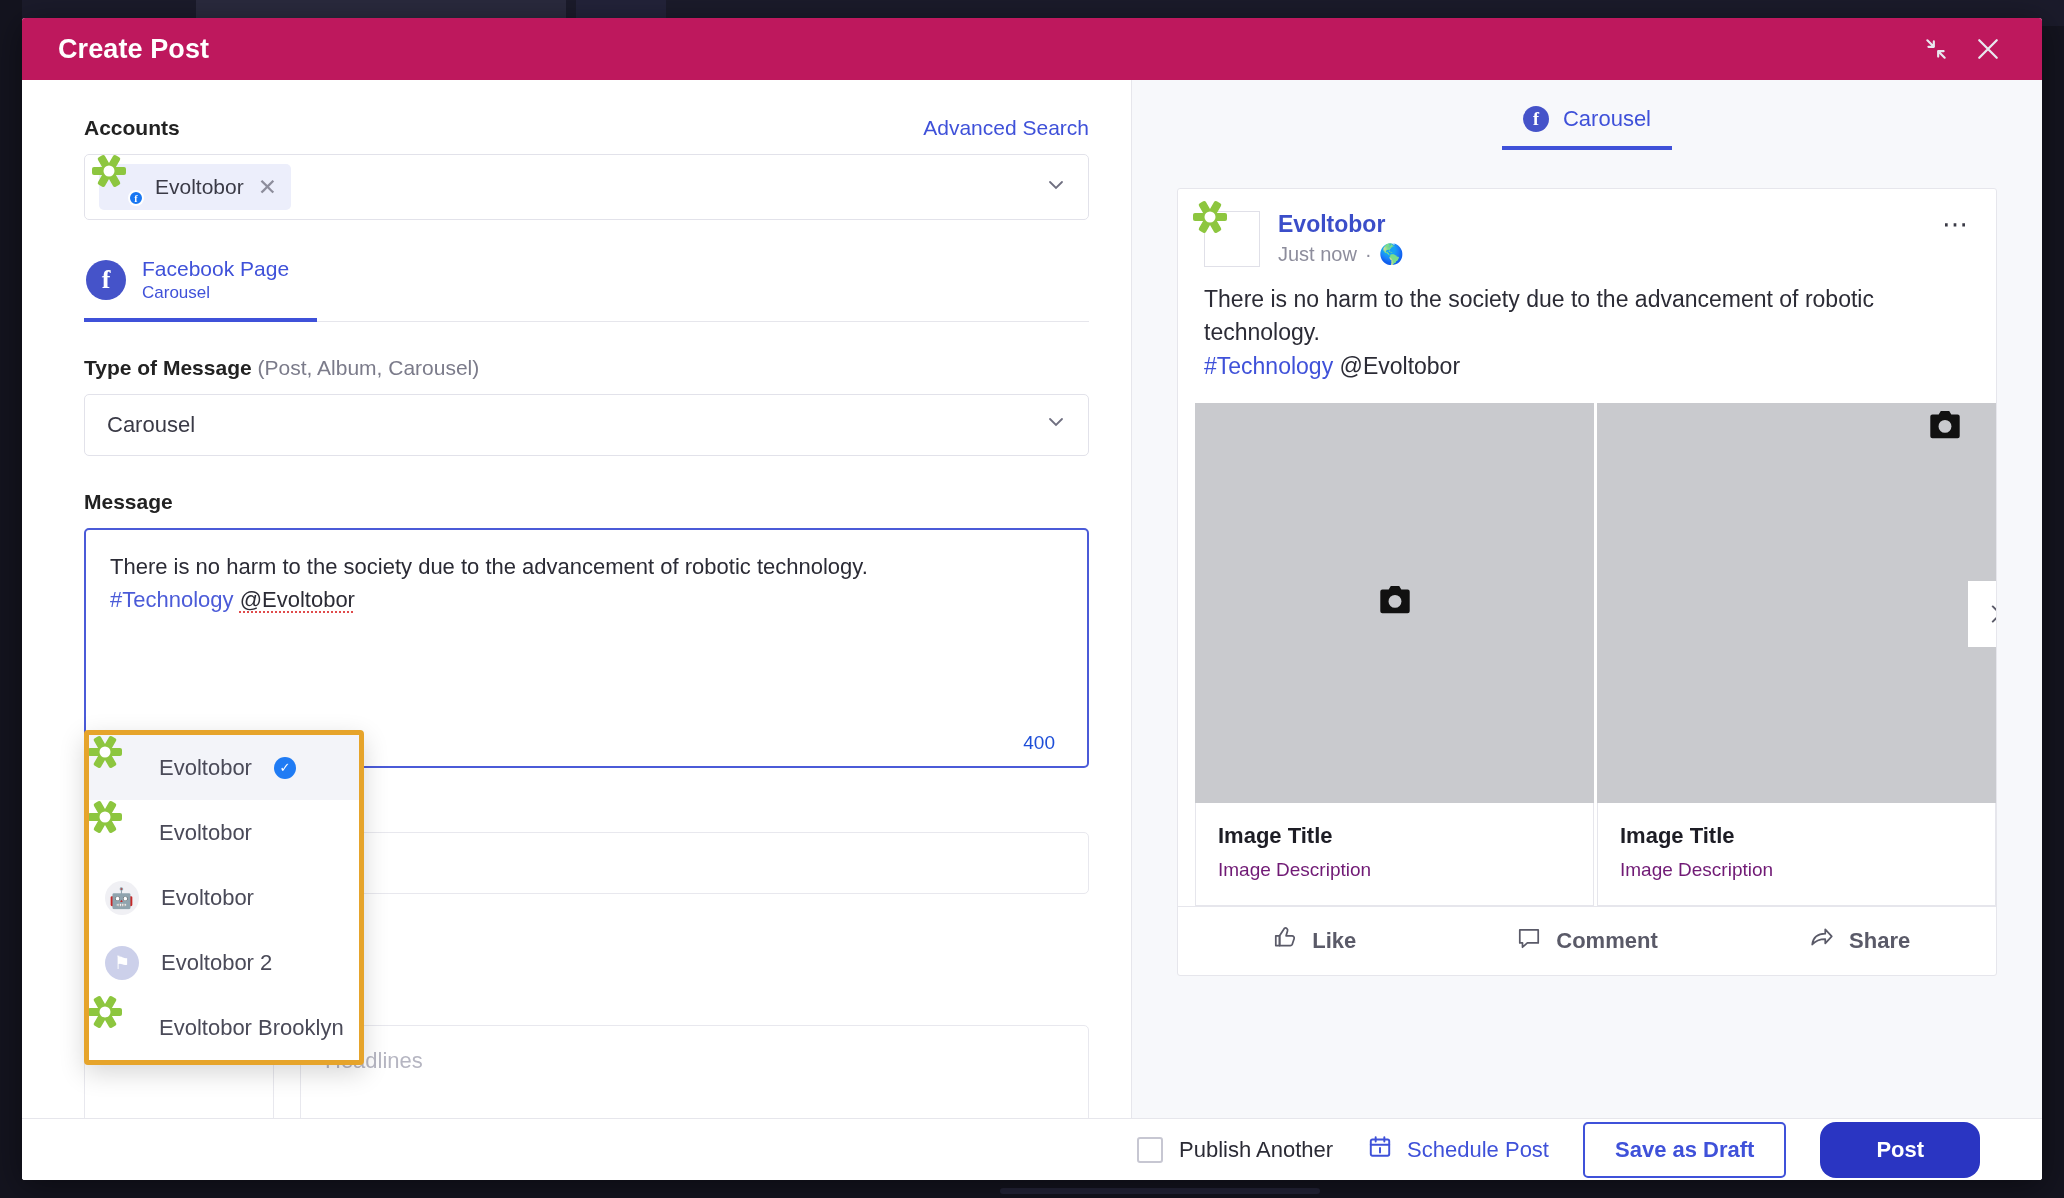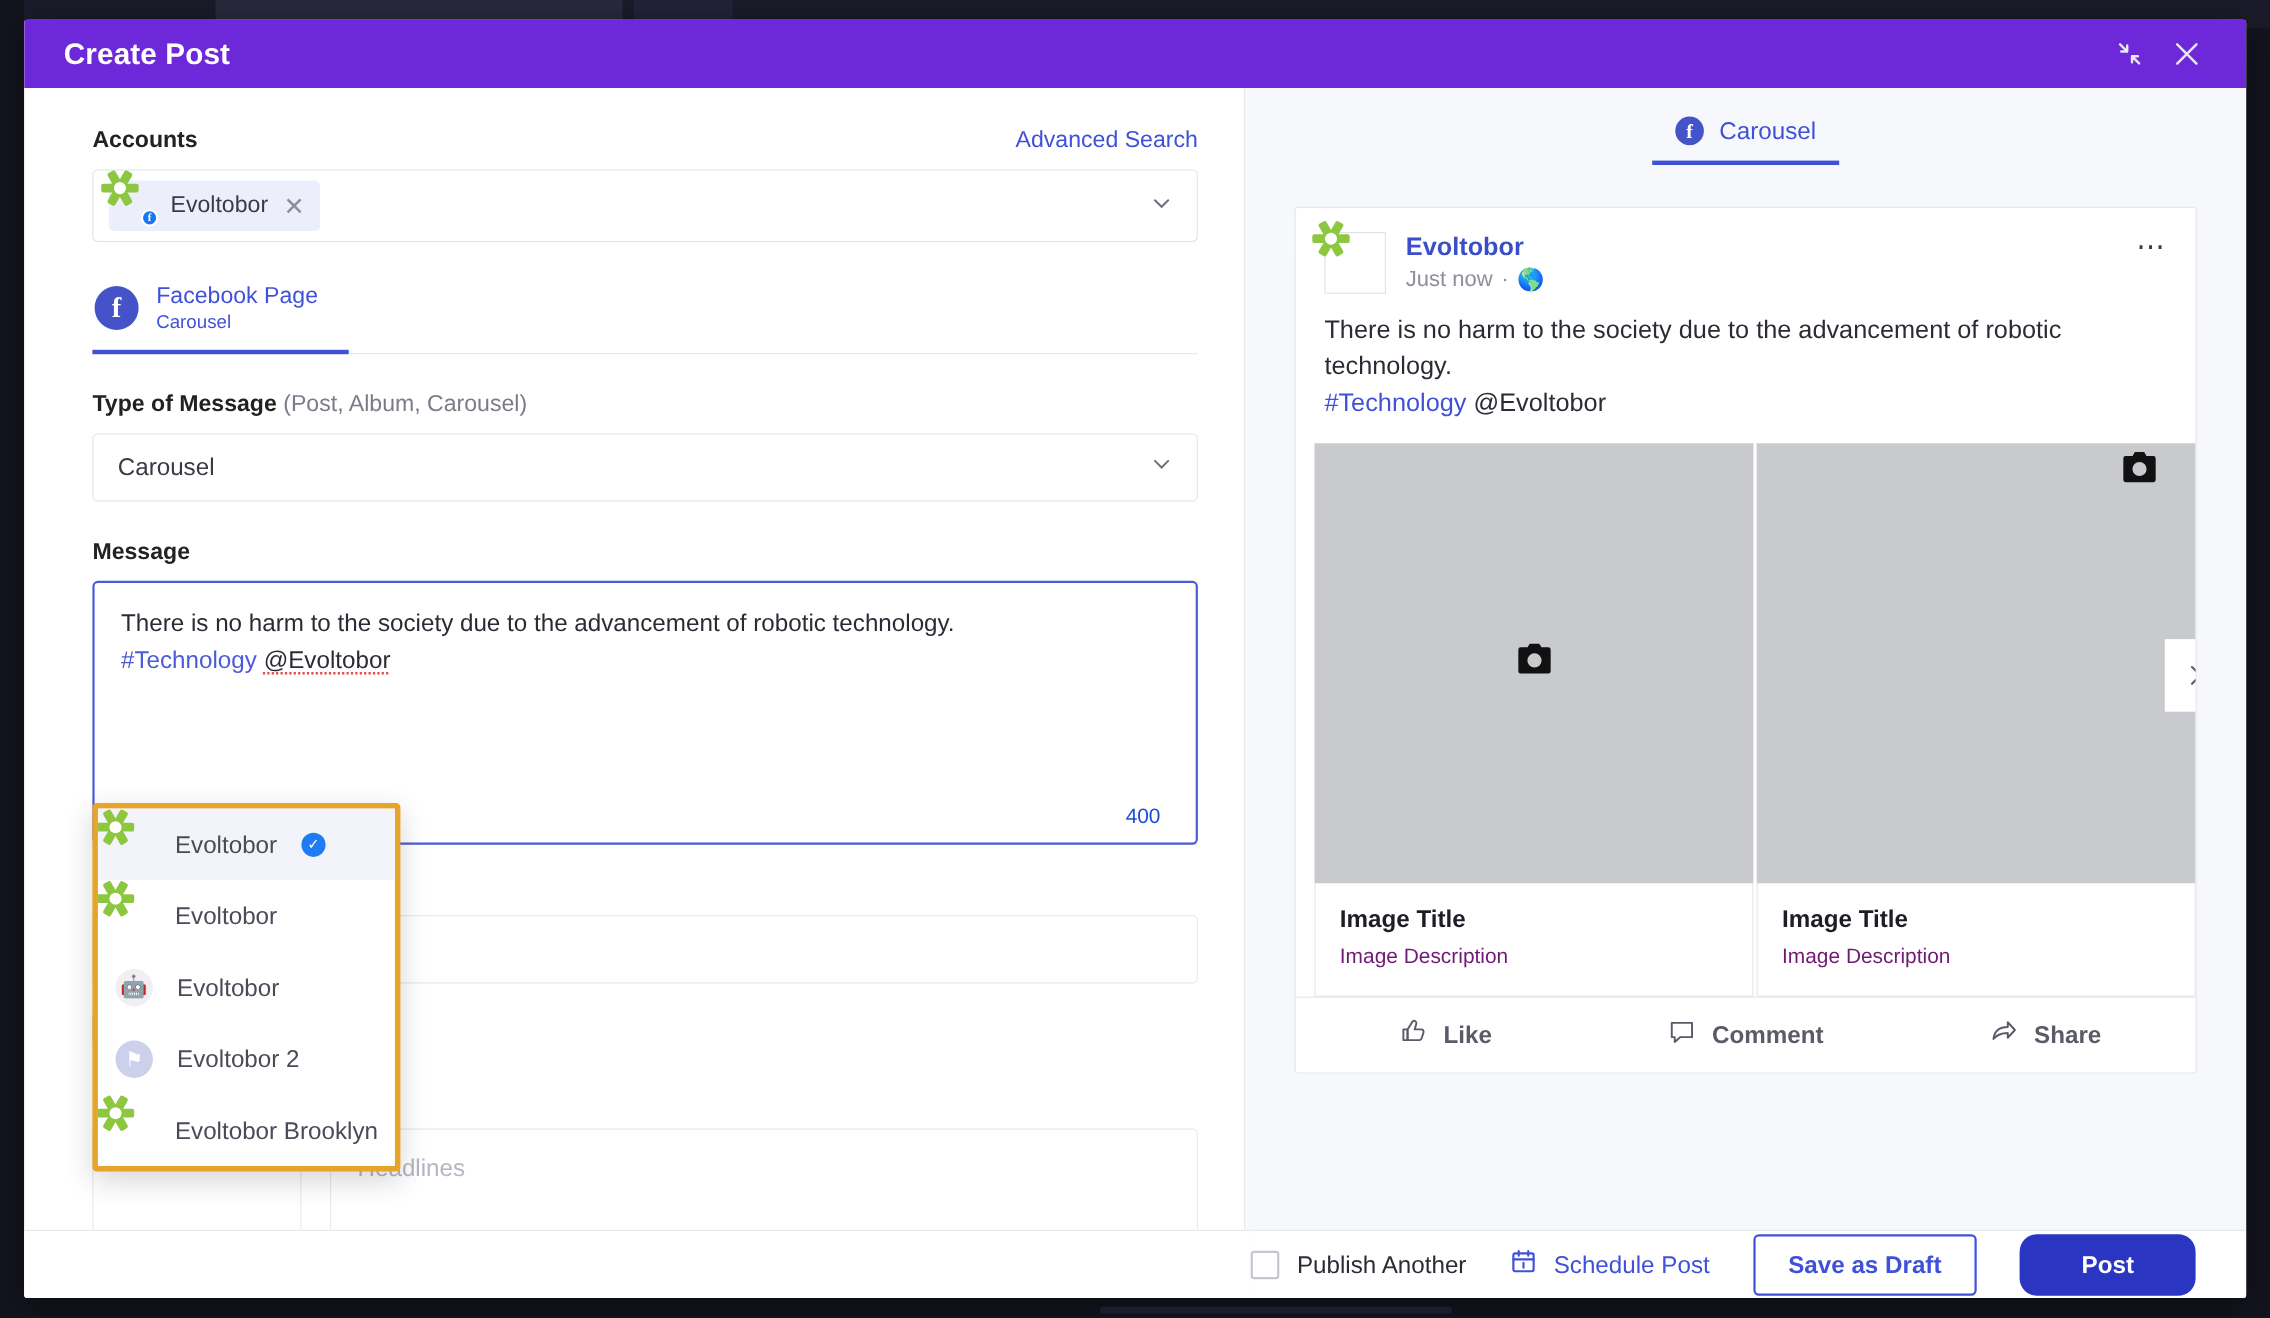--- a/index.html
+++ b/index.html
@@ -22,21 +22,21 @@
   
   .modal {
     position: absolute; left: 22px; top: 18px;
     width: 2020px; height: 1162px;
     background: #ffffff;
     border-radius: 3px;
     overflow: hidden;
     box-shadow: 0 6px 34px rgba(0,0,0,.45);
   }
   .titlebar {
-    height: 62px; background: #6d28d9; color: #fff;
+    height: 62px; background: #be185d; color: #fff;
     display: flex; align-items: center; padding: 0 28px 0 36px;
   }
   .titlebar h1 { font-size: 27px; font-weight: 700; letter-spacing: .1px; }
   .titlebar .spacer { flex: 1; }
   .win-btn {
     width: 52px; height: 52px; display: flex; align-items: center; justify-content: center;
     cursor: pointer; color: #e8e8ef;
   }
 
   .body-wrap { display: flex; height: 1100px; }
@@ -214,21 +214,21 @@
   }
   .pa {
     flex: 1; display: flex; align-items: center; justify-content: center; gap: 14px;
     font-size: 22px; color: #5a5a68; cursor: pointer;
   }
 
   
   .footer {
     position: absolute; left: 1115px; right: 0; bottom: 0; height: 62px;
     background: #fff; border-top: 1px solid #e6e6ec;
-    display: flex; align-items: center; justify-content: space-between; gap: 34px; padding-right: 46px;
+    display: flex; align-items: center; justify-content: flex-start; gap: 34px; padding-right: 46px;
   }
   .foot-check { display:flex; align-items:center; gap: 16px; font-size: 22px; color: #2b2b35; cursor:pointer; }
   .foot-check .cb { width: 26px; height: 26px; border: 2px solid #c7c7d2; border-radius: 3px; }
   .foot-link { display:flex; align-items:center; gap: 14px; font-size: 22px; color: #3f51d9; cursor:pointer; }
   .btn-outline {
     border: 2px solid #3f51d9; color: #3f51d9; background:#fff; font-weight: 700;
     font-size: 22px; padding: 13px 30px; border-radius: 5px; cursor:pointer;
     font-family:"Liberation Sans", sans-serif;
   }
   .btn-primary {

